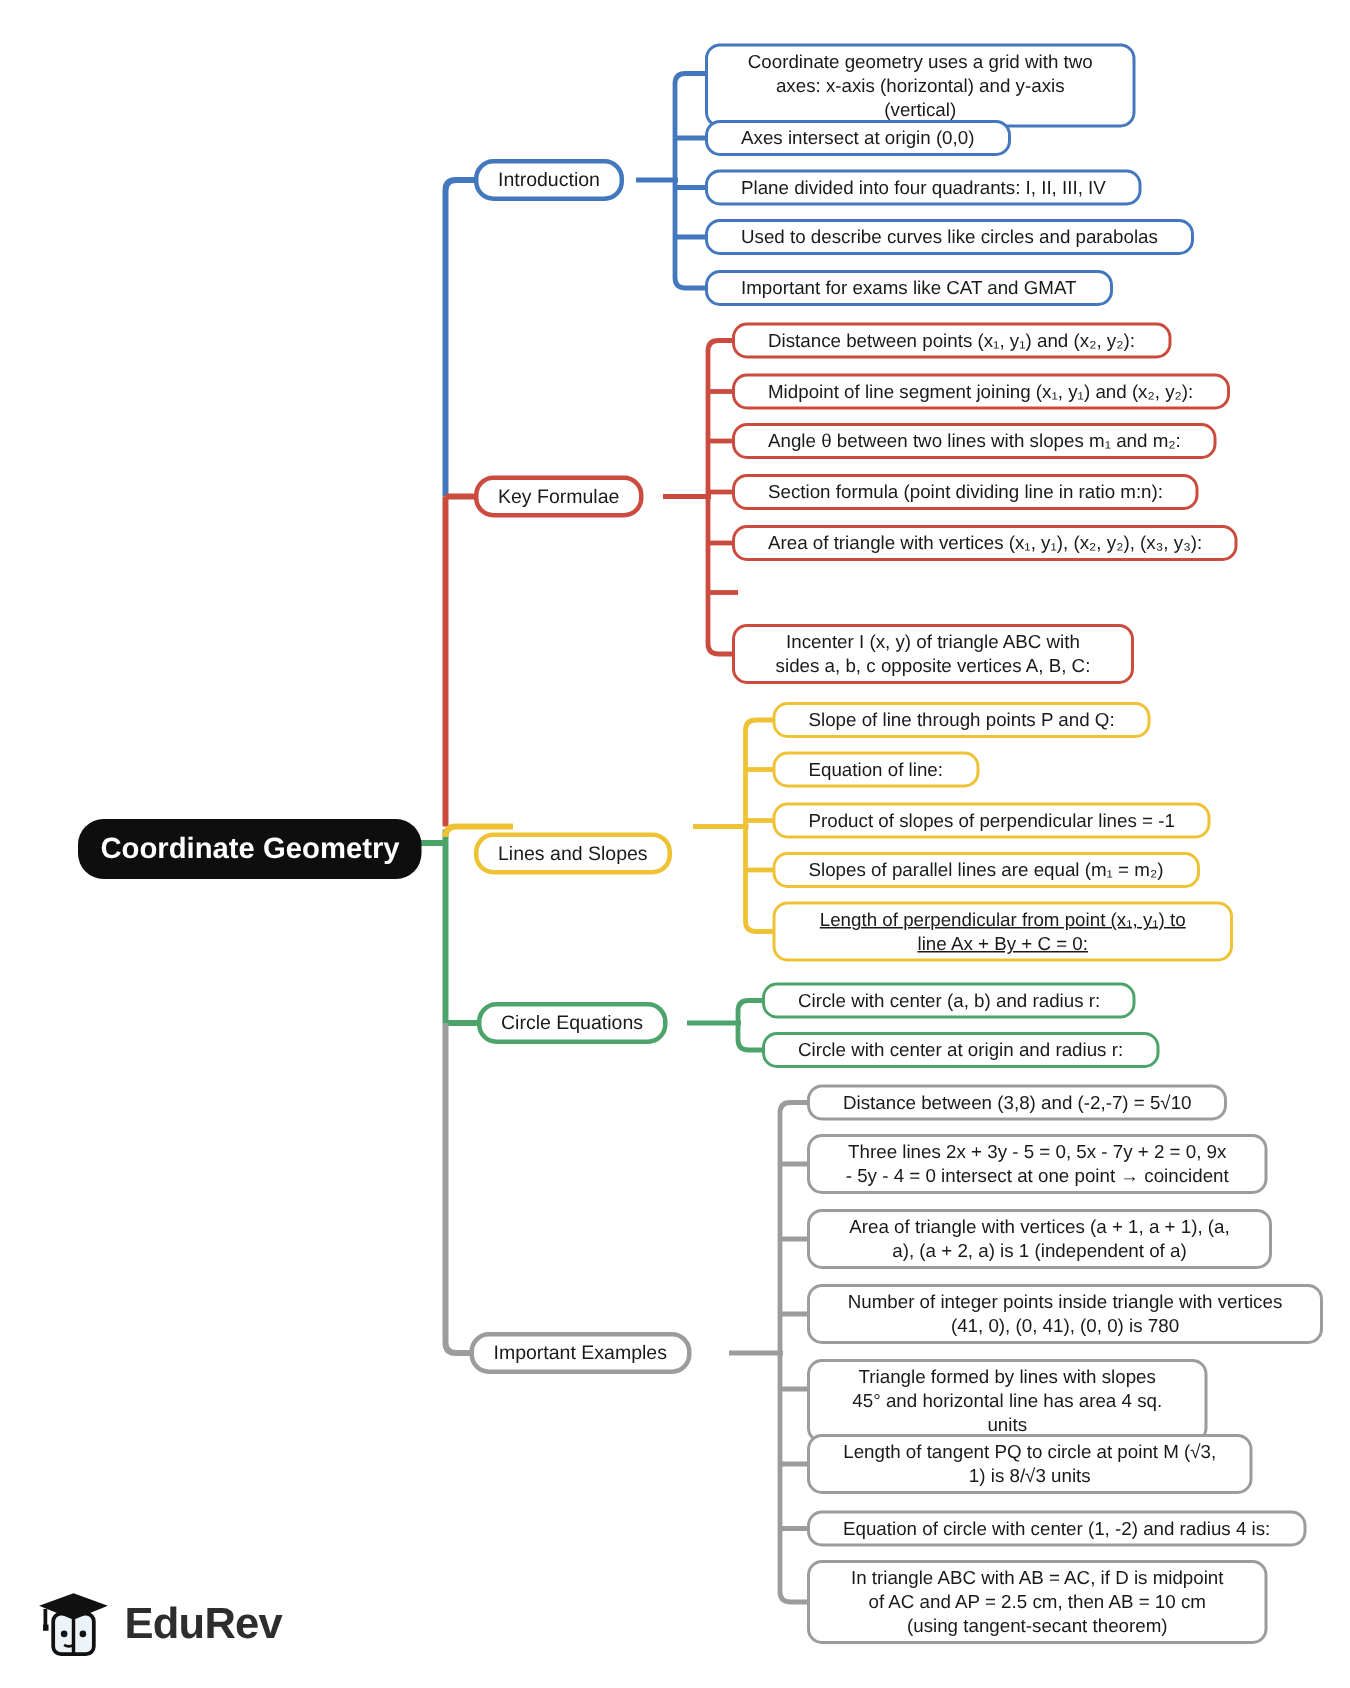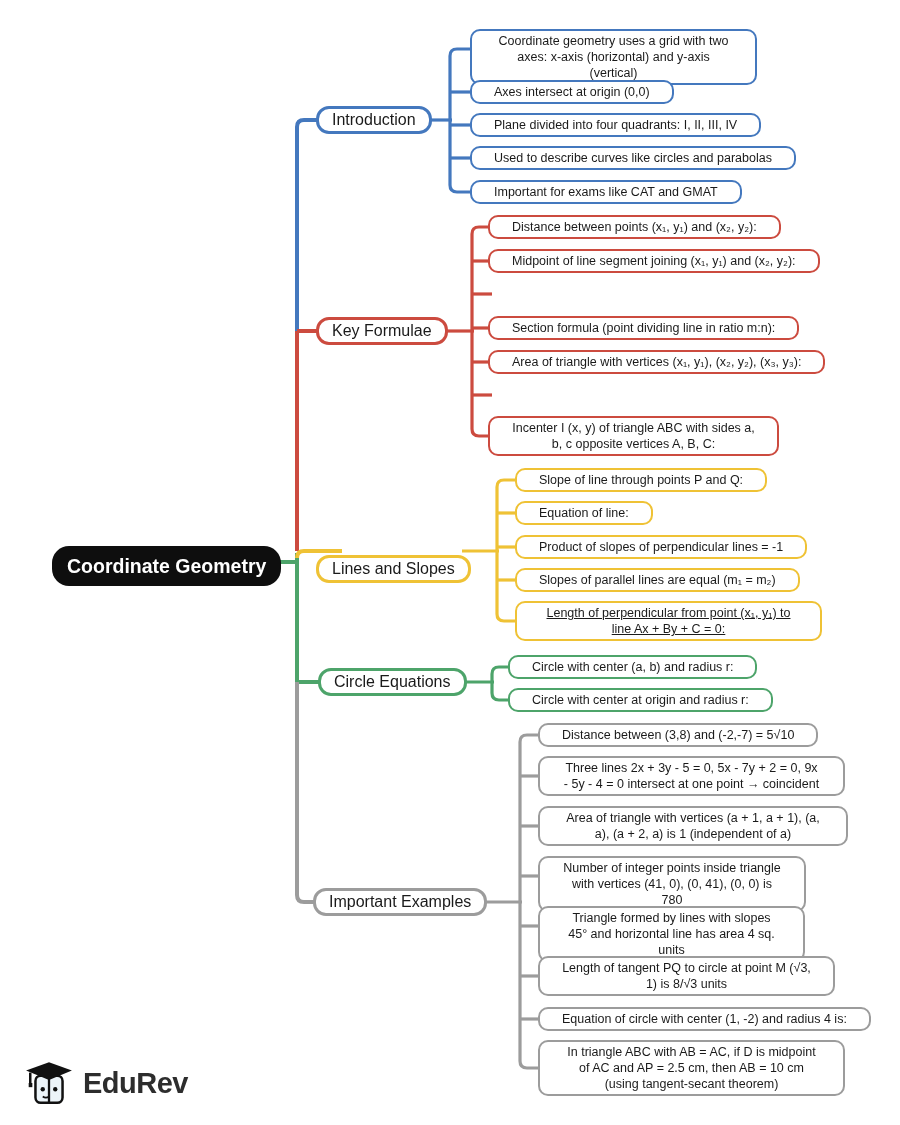--- a/index.html
+++ b/index.html
@@ -9,21 +9,21 @@
   svg.wires{position:absolute;left:0;top:0;}
   svg.wires path{fill:none;stroke-width:3.2;}
   svg.wires path.t{stroke-width:4;}
   .s-blue{stroke:var(--blue);}   .s-red{stroke:var(--red);}
   .s-yellow{stroke:var(--yellow);} .s-green{stroke:var(--green);}
   .s-gray{stroke:var(--gray);}
 
   .node{position:absolute;background:#ffffff;box-sizing:border-box;text-align:center;color:var(--text);}
   .leaf{font-size:12.5px;line-height:16px;padding:2px 22px;border:2px solid;border-radius:10px;}
   .leaf.nw{white-space:nowrap;}
-  .branch{font-size:16px;line-height:20px;padding:1px 13px;border:3px solid;border-radius:13px;white-space:nowrap;}
+  .branch{font-size:13px;line-height:20px;padding:1px 13px;border:3px solid;border-radius:13px;white-space:nowrap;}
   .c-blue{border-color:var(--blue);}   .c-red{border-color:var(--red);}
   .c-yellow{border-color:var(--yellow);} .c-green{border-color:var(--green);}
   .c-gray{border-color:var(--gray);}
   .root{background:var(--root_bg);color:#ffffff;font-weight:bold;font-size:19.5px;line-height:22px;
         padding:9px 15px;border-radius:17px;white-space:nowrap;}
 
   .logo{position:absolute;left:24px;top:1058px;display:flex;align-items:center;gap:9px;}
   .logo .wordmark{font-size:29px;font-weight:bold;color:var(--logo_text);letter-spacing:-0.5px;}
 </style>
 </head>
@@ -84,37 +84,38 @@
   <div class="node branch c-green" style="left:318px;top:668px;">Circle Equations</div>
 
   <div class="node leaf c-blue" style="left:470px;top:29px;width:287px;">Coordinate geometry uses a grid with two axes: x-axis (horizontal) and y-axis (vertical)</div>
   <div class="node leaf c-blue nw" style="left:470px;top:80px;">Axes intersect at origin (0,0)</div>
   <div class="node leaf c-blue nw" style="left:470px;top:113px;">Plane divided into four quadrants: I, II, III, IV</div>
   <div class="node leaf c-blue nw" style="left:470px;top:146px;">Used to describe curves like circles and parabolas</div>
   <div class="node leaf c-blue nw" style="left:470px;top:180px;">Important for exams like CAT and GMAT</div>
 
   <div class="node leaf c-red nw" style="left:488px;top:215px;">Distance between points (x₁, y₁) and (x₂, y₂):</div>
   <div class="node leaf c-red nw" style="left:488px;top:249px;">Midpoint of line segment joining (x₁, y₁) and (x₂, y₂):</div>
+  <div class="node leaf c-red nw" style="left:488px;top:282px;">Angle θ between two lines with slopes m₁ and m₂:</div>
   <div class="node leaf c-red nw" style="left:488px;top:316px;">Section formula (point dividing line in ratio m:n):</div>
   <div class="node leaf c-red nw" style="left:488px;top:350px;">Area of triangle with vertices (x₁, y₁), (x₂, y₂), (x₃, y₃):</div>
-  <div class="node leaf c-red" style="left:488px;top:416px;width:291px;">Incenter I (x, y) of triangle ABC with sides a, b, c opposite vertices A, B, C:</div>
+  <div class="node leaf c-red" style="left:488px;top:416px;width:268px;">Incenter I (x, y) of triangle ABC with sides a, b, c opposite vertices A, B, C:</div>
 
   <div class="node leaf c-yellow nw" style="left:515px;top:468px;">Slope of line through points P and Q:</div>
   <div class="node leaf c-yellow nw" style="left:515px;top:501px;">Equation of line:</div>
   <div class="node leaf c-yellow nw" style="left:515px;top:535px;">Product of slopes of perpendicular lines = -1</div>
   <div class="node leaf c-yellow nw" style="left:515px;top:568px;">Slopes of parallel lines are equal (m₁ = m₂)</div>
   <div class="node leaf c-yellow" style="left:515px;top:601px;width:307px;text-decoration:underline;">Length of perpendicular from point (x₁, y₁) to line Ax + By + C = 0:</div>
 
   <div class="node leaf c-green nw" style="left:508px;top:655px;">Circle with center (a, b) and radius r:</div>
   <div class="node leaf c-green nw" style="left:508px;top:688px;">Circle with center at origin and radius r:</div>
 
   <div class="node leaf c-gray nw" style="left:538px;top:723px;">Distance between (3,8) and (-2,-7) = 5√10</div>
   <div class="node leaf c-gray" style="left:538px;top:756px;width:307px;">Three lines 2x + 3y - 5 = 0, 5x - 7y + 2 = 0, 9x - 5y - 4 = 0 intersect at one point → coincident</div>
   <div class="node leaf c-gray" style="left:538px;top:806px;width:310px;">Area of triangle with vertices (a + 1, a + 1), (a, a), (a + 2, a) is 1 (independent of a)</div>
-  <div class="node leaf c-gray" style="left:538px;top:856px;width:268px;">Number of integer points inside triangle with vertices (41, 0), (0, 41), (0, 0) is 780</div>
+  <div class="node leaf c-gray" style="left:538px;top:856px;width:344px;">Number of integer points inside triangle with vertices (41, 0), (0, 41), (0, 0) is 780</div>
   <div class="node leaf c-gray" style="left:538px;top:906px;width:267px;">Triangle formed by lines with slopes 45° and horizontal line has area 4 sq. units</div>
   <div class="node leaf c-gray" style="left:538px;top:956px;width:297px;">Length of tangent PQ to circle at point M (√3, 1) is 8/√3 units</div>
   <div class="node leaf c-gray nw" style="left:538px;top:1007px;">Equation of circle with center (1, -2) and radius 4 is:</div>
   <div class="node leaf c-gray" style="left:538px;top:1040px;width:307px;">In triangle ABC with AB = AC, if D is midpoint of AC and AP = 2.5 cm, then AB = 10 cm (using tangent-secant theorem)</div>
 
   <div class="logo">
     <svg width="50" height="50" viewBox="0 0 48 48">
       <rect x="11" y="17" width="26" height="26" rx="5" fill="#ecf4f9" stroke="#111111" stroke-width="2.4"></rect>
       <line x1="24" y1="17" x2="24" y2="43" stroke="#111111" stroke-width="2.2"></line>
       <circle cx="18" cy="30" r="2.1" fill="#111111"></circle>

